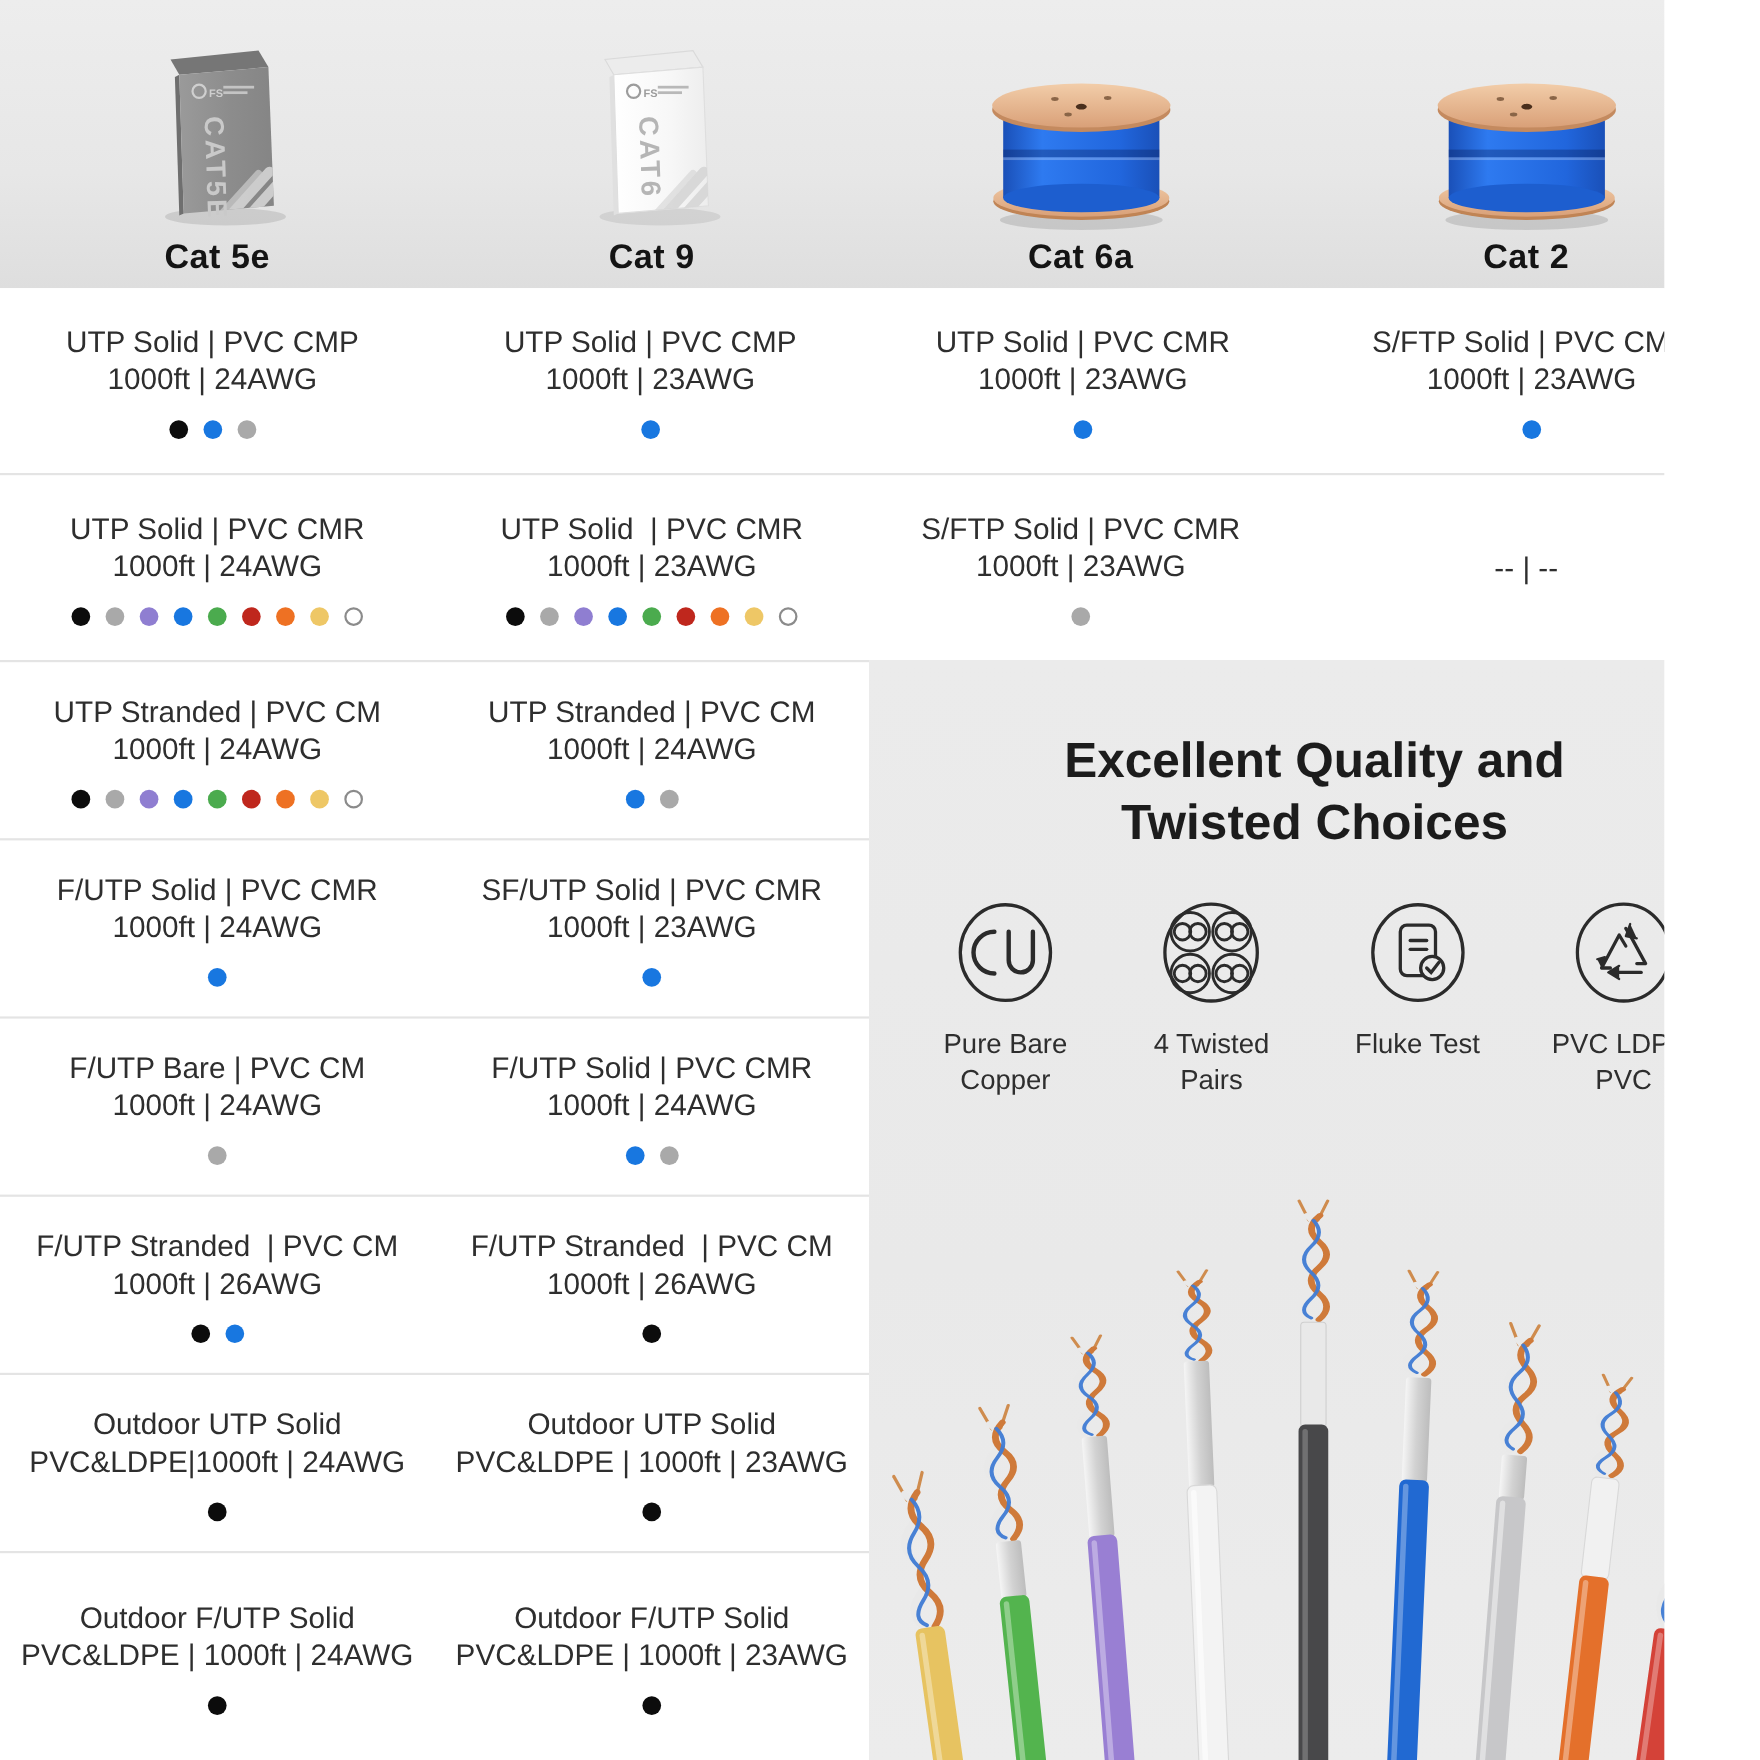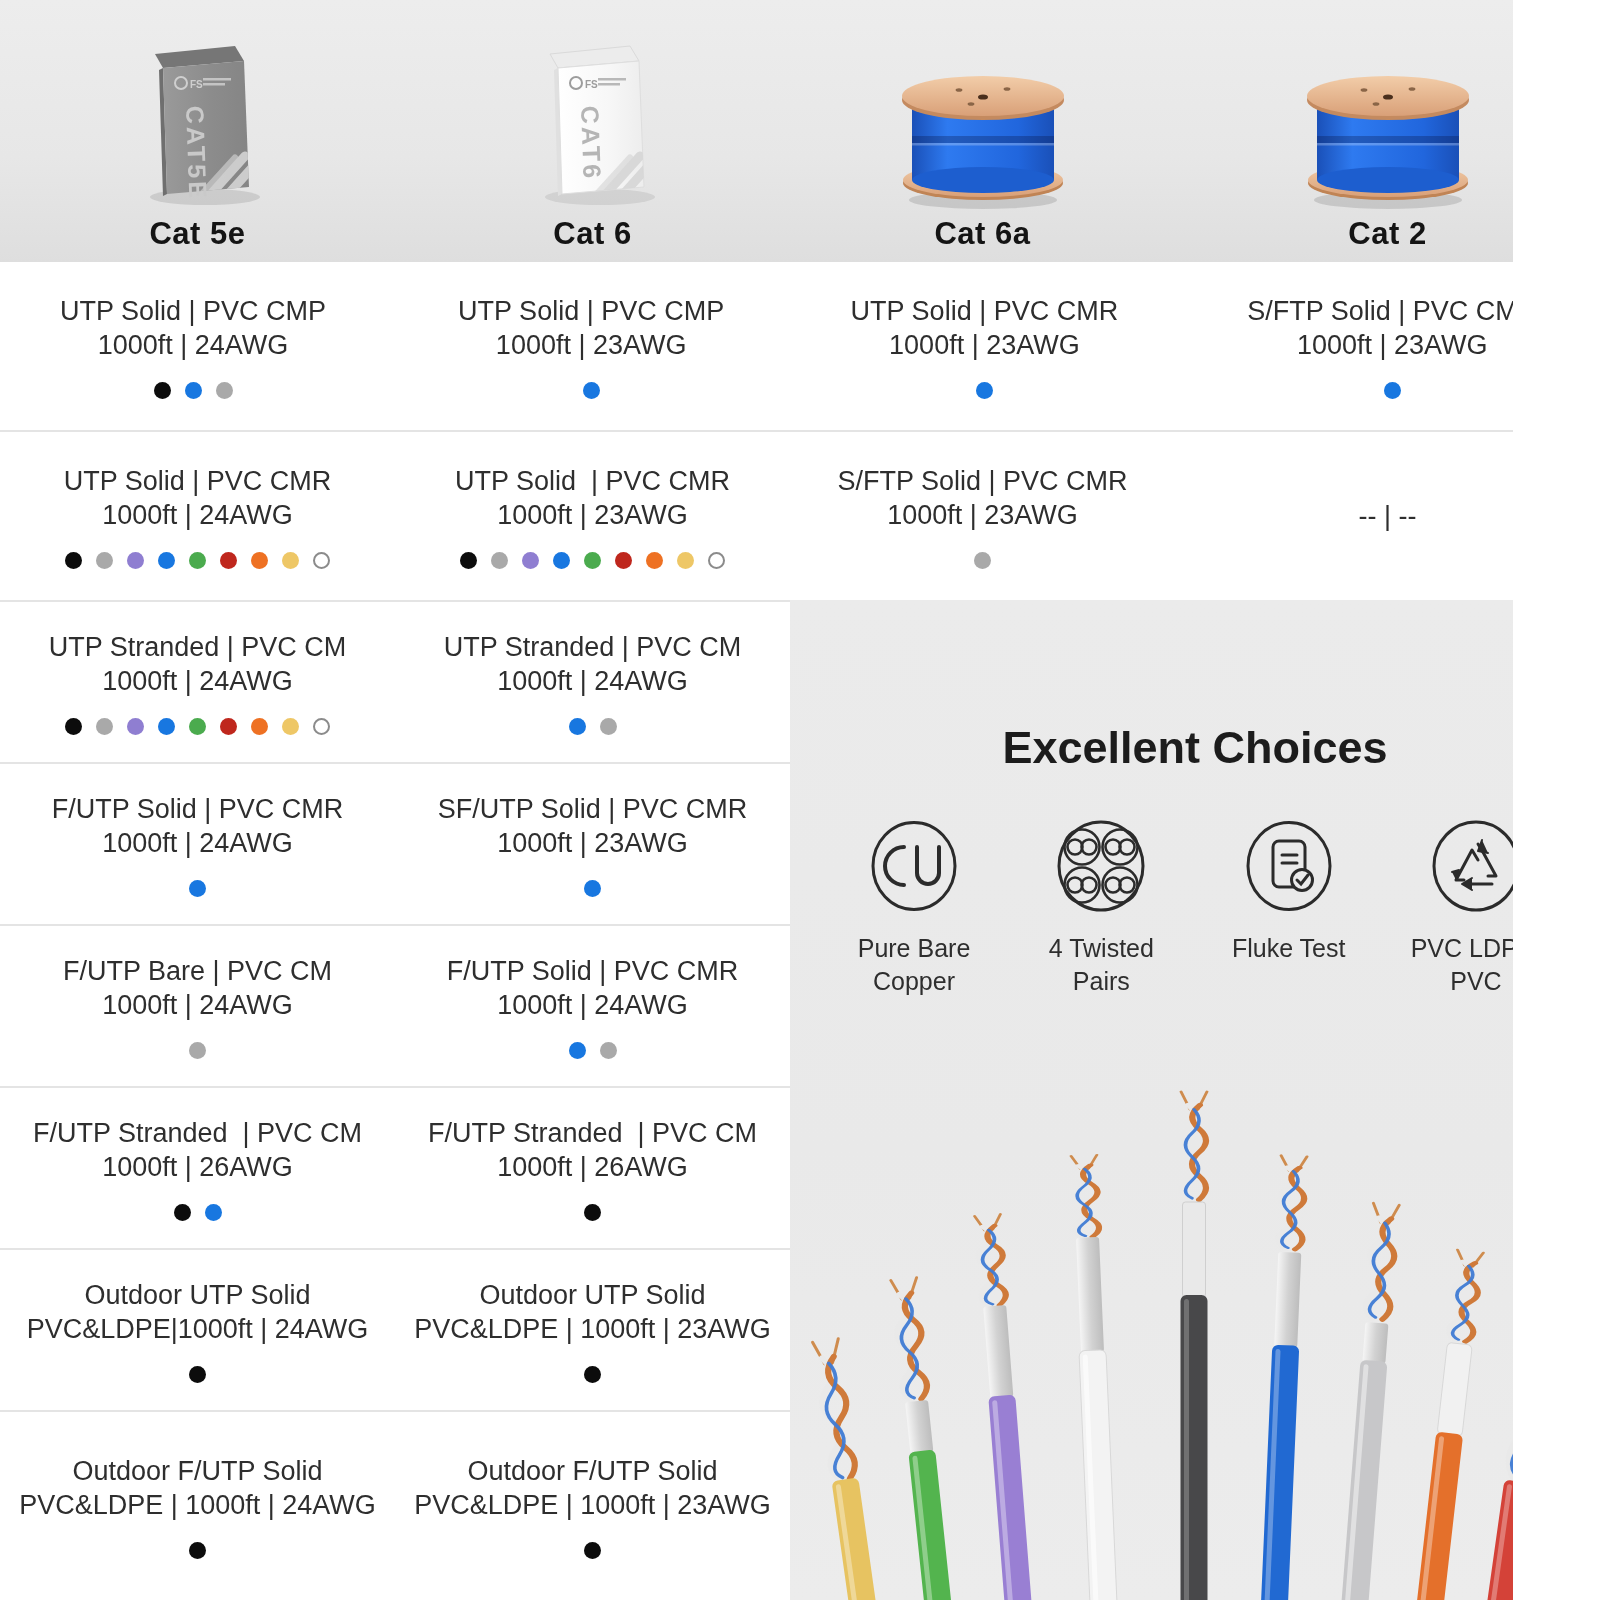--- a/index.html
+++ b/index.html
@@ -105,21 +105,21 @@
               <line x1="72" y1="168" x2="112" y2="124" stroke-width="7" opacity=".7"></line>
             </g>
           </g>
           <circle cx="58" cy="49" r="6" fill="none" stroke="#9c9c9c" stroke-width="2"></circle>
           <text x="67" y="54" font-size="10" fill="#9c9c9c" font-weight="bold">FS</text>
           <rect x="80" y="44" width="28" height="2.5" fill="#b8b8b8"></rect>
           <rect x="80" y="49" width="22" height="2.5" fill="#b8b8b8"></rect>
           <text transform="translate(63,72) rotate(88)" font-size="25" letter-spacing="3" fill="#b5b5b5" font-weight="bold">CAT6</text>
         </svg>
       </div>
-      <div class="plabel">Cat 6</div>
+      <div class="plabel">Cat 9</div>
     </div>
 
     <div class="pcell w3">
       <div class="art">
         <svg width="176" height="172" viewBox="0 0 176 172">
           <defs>
             <linearGradient id="cop1" x1="0" y1="0" x2="0" y2="1">
               <stop offset="0" stop-color="#f2cda9"></stop>
                 <stop offset="1" stop-color="#d9a078"></stop>
             </linearGradient>
@@ -358,22 +358,22 @@
         <div class="detail">PVC&amp;LDPE | 1000ft | 23AWG</div>
         <div class="dots">
             <span class="dot" style="background: rgb(12, 12, 12);"></span>
           </div>
       </div>
     </div>
   </div>
 
   <div class="promo">
     <h2 class="promo-title">
-      <br>
-      <span>Excellent Choices</span>
+      <span>Excellent Quality and</span><br>
+      <span>Twisted Choices</span>
     </h2>
 
     <div class="features">
       <div class="feature">
         <span>
           <svg width="92" height="92" viewBox="-46 -46 92 92" fill="none" stroke="#2b2b2b" stroke-width="3" stroke-linecap="round">
             <ellipse cx="0" cy="0" rx="41" ry="43.5"></ellipse>
             <path d="M -3 -19 A 19 19 0 1 0 -3 19" transform="translate(-7,0)" stroke-width="4"></path>
             <path d="M 3 -19 V 7 A 11 11 0 0 0 25 7 V -19" stroke-width="4"></path>
           </svg>

